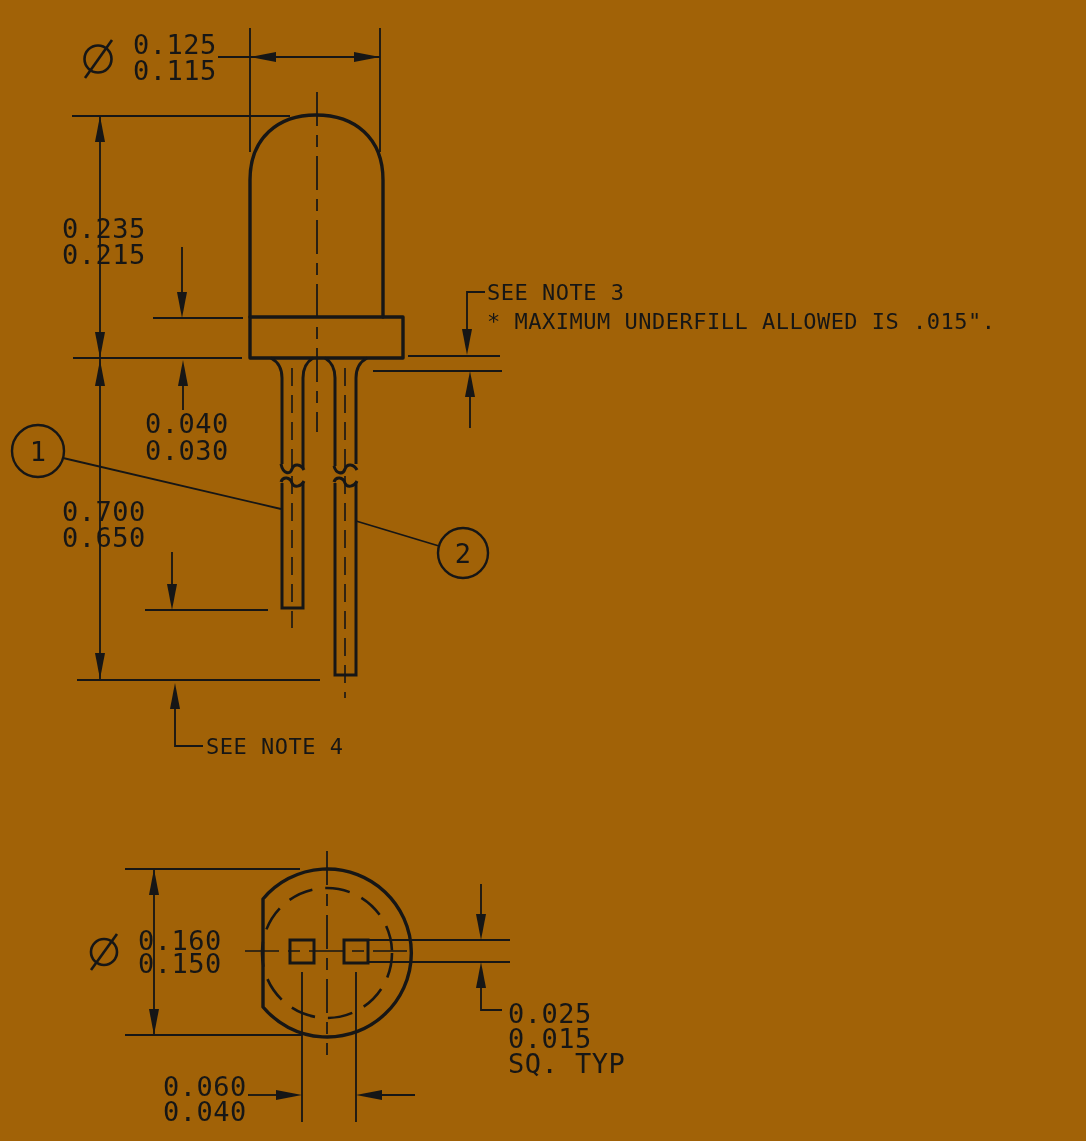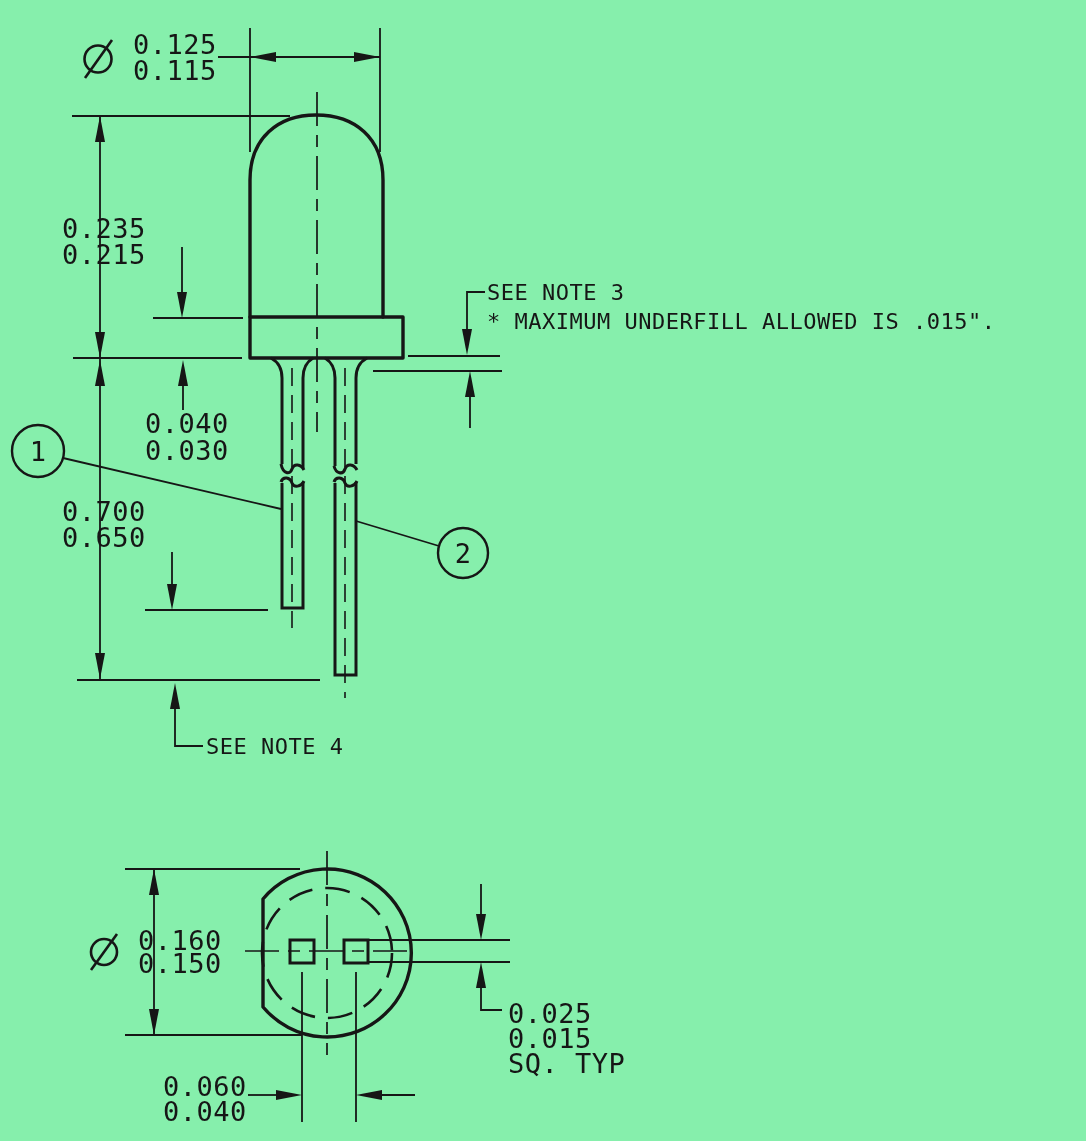--- a/index.html
+++ b/index.html
@@ -1,19 +1,19 @@
 <!DOCTYPE html>
 <html><head>
 <meta charset="utf-8">
 <style>
   html,body{margin:0;padding:0;background:#ffffff;}
   .stage{
     position:relative;
     width:1086px;height:1141px;
-    background:#86efac;
+    background:#a16207;
     font-family:"DejaVu Sans Mono", monospace;
   }
   svg{display:block;}
   .outline{stroke:#161616;stroke-width:3.4;fill:none;stroke-linecap:round;stroke-linejoin:round;}
   .outline2{stroke:#161616;stroke-width:3;fill:none;stroke-linejoin:miter;}
   .thin{stroke:#161616;stroke-width:1.8;fill:none;stroke-linecap:butt;}
   .center{stroke:#161616;stroke-width:1.7;fill:none;stroke-dasharray:34 9 12 9;}
   .leadcenter{stroke:#161616;stroke-width:1.6;fill:none;stroke-dasharray:18 9;}
   .dashedcircle{stroke:#161616;stroke-width:2.6;fill:none;stroke-dasharray:25 13;}
   .arrow{fill:#161616;stroke:none;}

